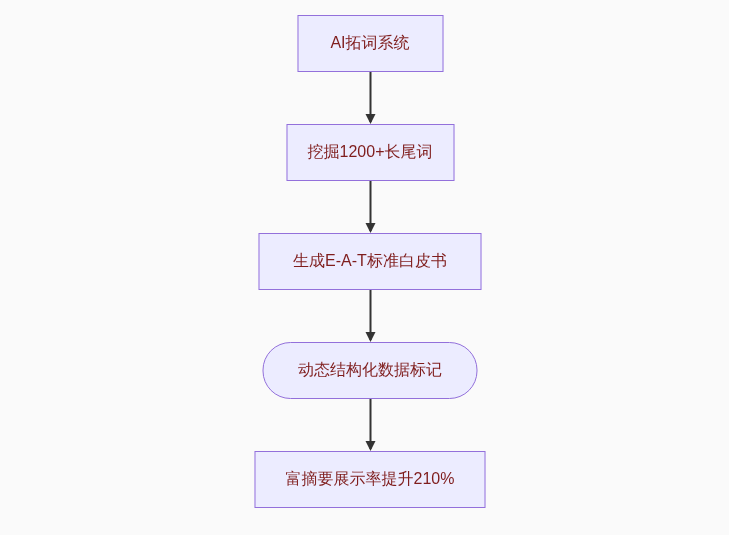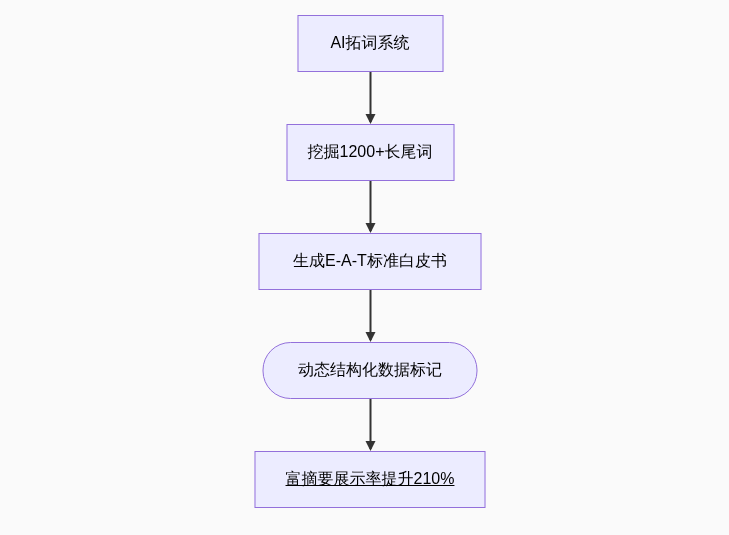--- a/index.html
+++ b/index.html
@@ -21,30 +21,30 @@
       align-items: center;
     }
     .node {
       box-sizing: border-box;
       height: 57px;
       display: flex;
       align-items: center;
       justify-content: center;
       background: #ececff;
       border: 1px solid #9370db;
-      color: #000000;
+      color: #7f1d1d;
       font-size: 16px;
       white-space: nowrap;
       text-align: left;
     }
     .n1 { width: 146px; }
     .n2 { width: 168px; }
     .n3 { width: 223px; }
     .n4 { width: 215px; border-radius: 28px; }
-    .n5 { width: 231px; text-decoration: underline; }
+    .n5 { width: 231px; }
     .connector {
       position: relative;
       height: 52px;
       width: 12px;
     }
     .connector .line {
       position: absolute;
       left: 50%;
       transform: translateX(-50%);
       top: 0;

